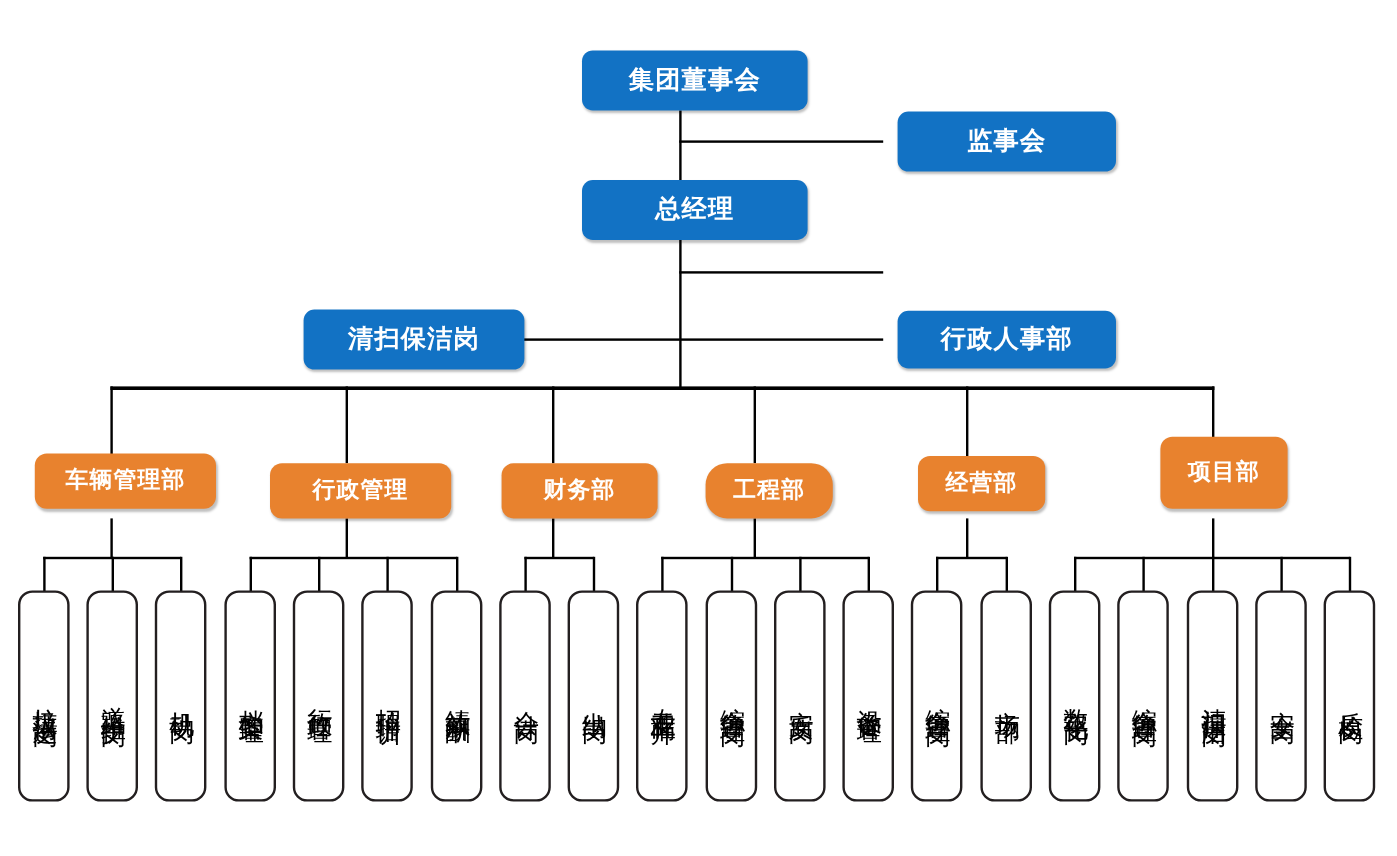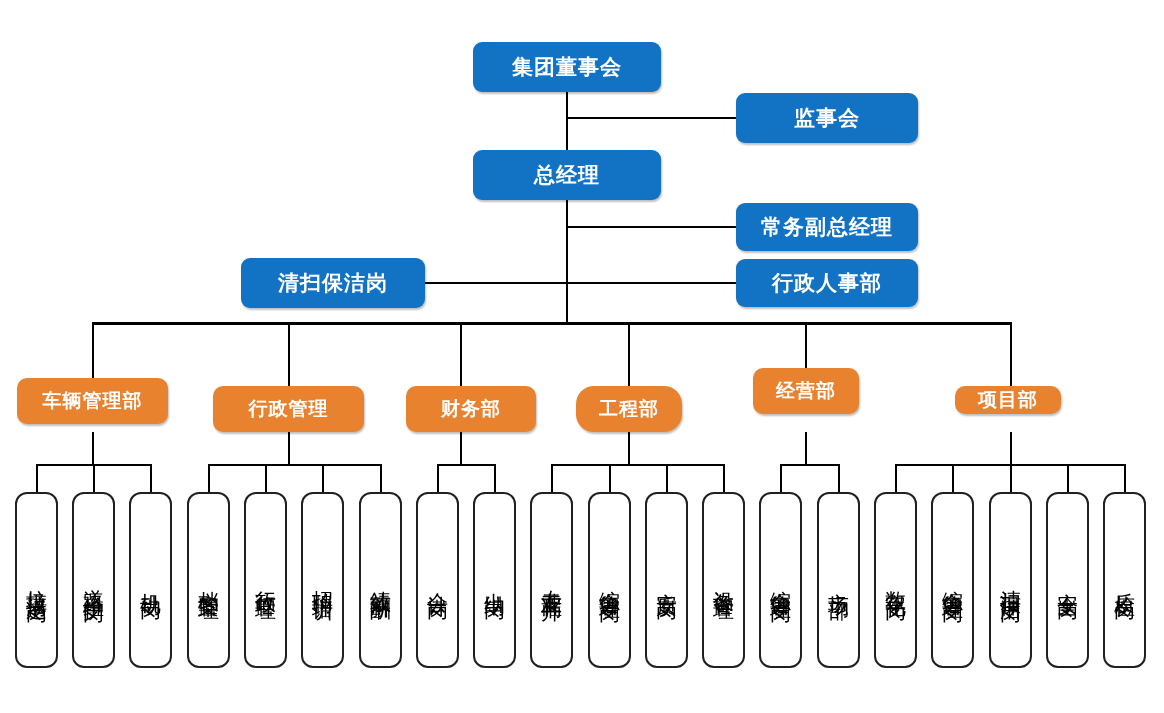--- a/index.html
+++ b/index.html
@@ -34,20 +34,21 @@
     display: flex;
     align-items: center;
     justify-content: center;
     text-align: center;
     border-radius: 9px;
     color: #ffffff;
     font-weight: bold;
     letter-spacing: 1px;
     line-height: 1.1;
     z-index: 3;
+    margin-left: 12px;
   }
   .node.blue {
     background: #1272c4;
     box-shadow: 1px 2px 2px rgba(0,0,0,0.25);
     font-size: 21px;
   }
   .node.orange {
     background: #e8822e;
     box-shadow: 1px 2px 2px rgba(0,0,0,0.25);
     font-size: 19px;
@@ -84,23 +85,20 @@
   </div>
 
   <div class="node blue" style="left:736px; top:93px; width:182px; height:50px;">
     <span>监事会</span>
   </div>
 
   <div class="node blue" style="left:473px; top:150px; width:188px; height:50px;">
     <span>总经理</span>
   </div>
 
-  <div class="node blue" style="left:736px; top:203px; width:182px; height:48px;">
-    <span>常务副总经理</span>
-  </div>
 
   <div class="node blue" style="left:736px; top:259px; width:182px; height:48px;">
     <span>行政人事部</span>
   </div>
 
   <div class="node blue" style="left:241px; top:258px; width:184px; height:50px;">
     <span>清扫保洁岗</span>
   </div>
 
   <div class="line v" style="left:566px; top:92px; height:58px;"></div>
@@ -133,25 +131,25 @@
   </div>
 
   <div class="node orange" style="left:406px; top:386px; width:130px; height:46px;">
     <span>财务部</span>
   </div>
 
   <div class="node orange" style="left:576px; top:386px; width:106px; height:46px;border-radius:18px;">
     <span>工程部</span>
   </div>
 
-  <div class="node orange" style="left:753px; top:368px; width:106px; height:46px;">
+  <div class="node orange" style="left:753px; top:380px; width:106px; height:46px;">
     <span>经营部</span>
   </div>
 
-  <div class="node orange" style="left:955px; top:386px; width:106px; height:28px;">
+  <div class="node orange" style="left:955px; top:364px; width:106px; height:60px;">
     <span>项目部</span>
   </div>
 
   <div class="line v" style="left:92px; top:432px; height:33px;"></div>
   <div class="line h" style="left:36px; top:464px; width:115px;"></div>
   <div class="line v" style="left:36px;  top:464px; height:29px;"></div>
   <div class="line v" style="left:93px;  top:464px; height:29px;"></div>
   <div class="line v" style="left:150px; top:464px; height:29px;"></div>
 
   <div class="line v" style="left:288px; top:432px; height:33px;"></div>

